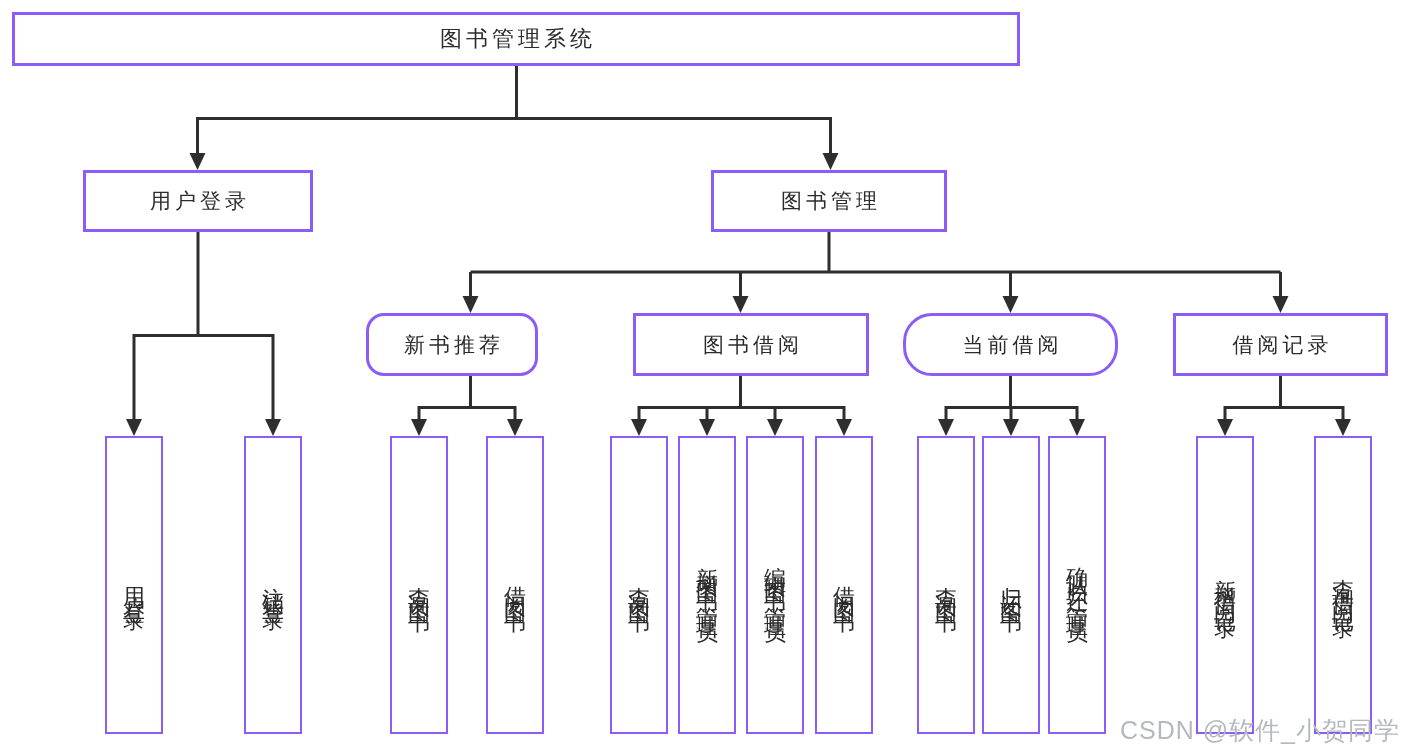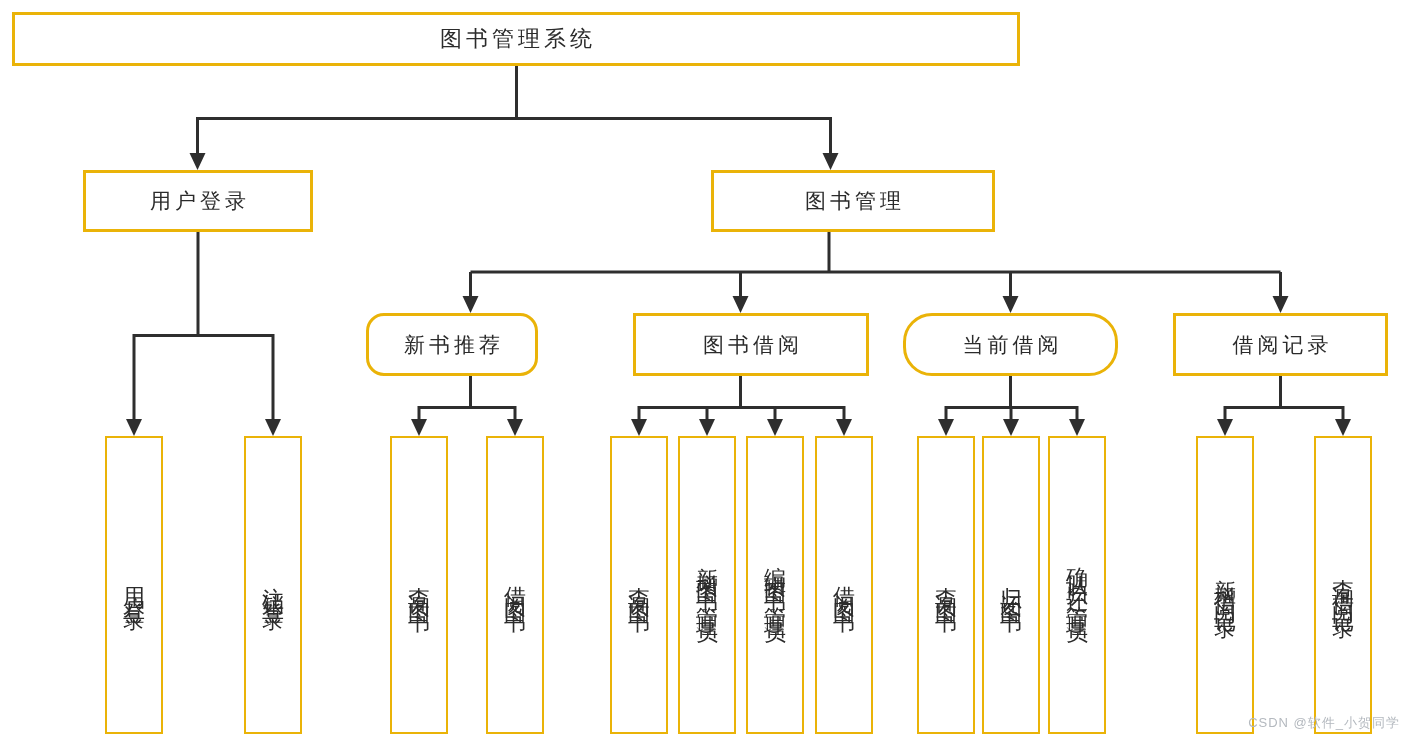--- a/index.html
+++ b/index.html
@@ -14,21 +14,21 @@
   #connectors {
     position: absolute;
     left: 0; top: 0;
     width: 1405px; height: 747px;
     z-index: 1;
   }
   .box {
     position: absolute;
     box-sizing: border-box;
     background: #ffffff;
-    border: 3px solid #eab308;
+    border: 3px solid #8b5cf6;
     color: #2b2b2b;
     display: flex;
     align-items: center;
     justify-content: center;
     z-index: 2;
   }
   .hlabel {
     font-size: 21px;
     letter-spacing: 4px;
     text-indent: 4px;
@@ -41,21 +41,21 @@
     text-orientation: mixed;
     font-size: 22px;
     letter-spacing: 8px;
     line-height: 1;
     white-space: nowrap;
   }
   #watermark {
     position: absolute;
     right: 5px;
     top: 714px;
-    font-size: 13px;
+    font-size: 25px;
     letter-spacing: 1px;
     color: #b4b9bf;
     z-index: 5;
     white-space: nowrap;
   }
 </style>
 </head>
 <body>
 
 <div id="canvas">
@@ -119,21 +119,21 @@
     </g>
     <g fill="#2e2e2e" stroke="none">
       <path d="M1217 419 H1233 L1225 436 Z"></path>
       <path d="M1335 419 H1351 L1343 436 Z"></path>
     </g>
   </svg>
 
   <div class="box hlabel root-label" style="left:12px; top:12px; width:1008px; height:54px;">图书管理系统</div>
 
   <div class="box hlabel" style="left:83px; top:170px; width:230px; height:62px;">用户登录</div>
-  <div class="box hlabel" style="left:711px; top:170px; width:284px; height:62px;">图书管理</div>
+  <div class="box hlabel" style="left:711px; top:170px; width:236px; height:62px;">图书管理</div>
 
   <div class="box hlabel" style="left:366px; top:313px; width:172px; height:63px;border-radius:18px;">新书推荐</div>
   <div class="box hlabel" style="left:633px; top:313px; width:236px; height:63px;">图书借阅</div>
   <div class="box hlabel" style="left:903px; top:313px; width:215px; height:63px;border-radius:29px;">当前借阅</div>
   <div class="box hlabel" style="left:1173px; top:313px; width:215px; height:63px;">借阅记录</div>
 
   <div class="box leaf" style="left:105px; top:436px; width:58px; height:298px;">用户登录</div>
   <div class="box leaf" style="left:244px; top:436px; width:58px; height:298px;">注销登录</div>
 
   <div class="box leaf" style="left:390px; top:436px; width:58px; height:298px;">查询图书</div>

